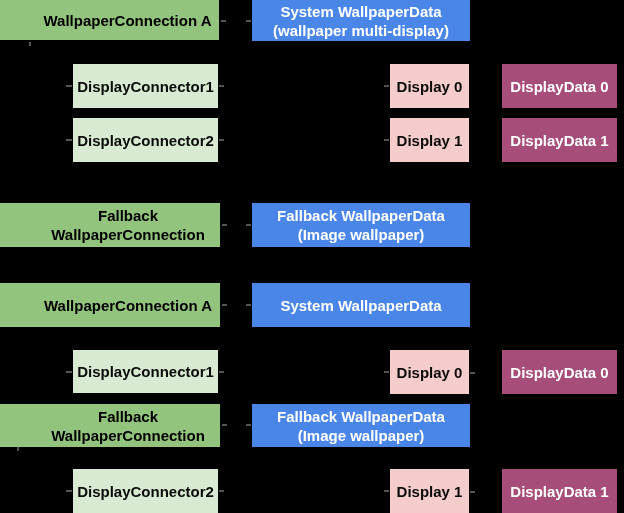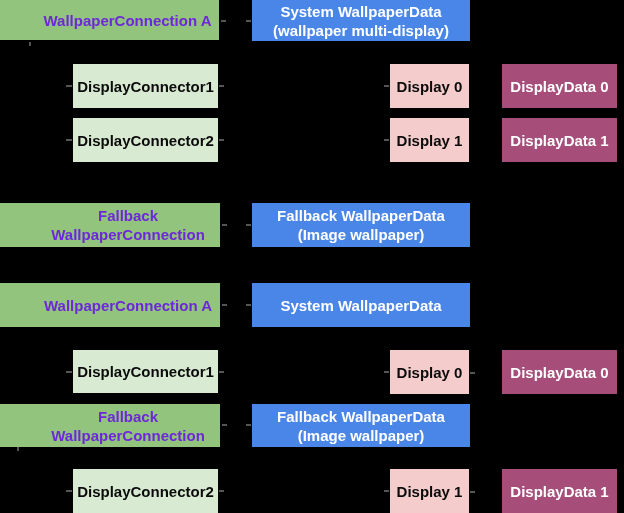--- a/index.html
+++ b/index.html
@@ -16,21 +16,21 @@
     display: flex;
     flex-direction: column;
     align-items: center;
     justify-content: center;
     text-align: center;
     font-weight: bold;
     font-size: 15px;
     line-height: 19px;
     box-sizing: border-box;
   }
-  .green   { background: #93c47d; color: #6d28d9; padding-left: 36px; }
+  .green   { background: #93c47d; color: #000000; padding-left: 36px; }
   .lgreen  { background: #d9ead3; color: #0b0b0b; }
   .blue    { background: #4a86e8; color: #ffffff; justify-content: center; }
   .pink    { background: #f4cccc; color: #0b0b0b; }
   .magenta { background: #a64d79; color: #ffffff; }
   .stub { position: absolute; background: #555555; }
 </style>
 </head>
 <body>
 
 <div class="canvas">

